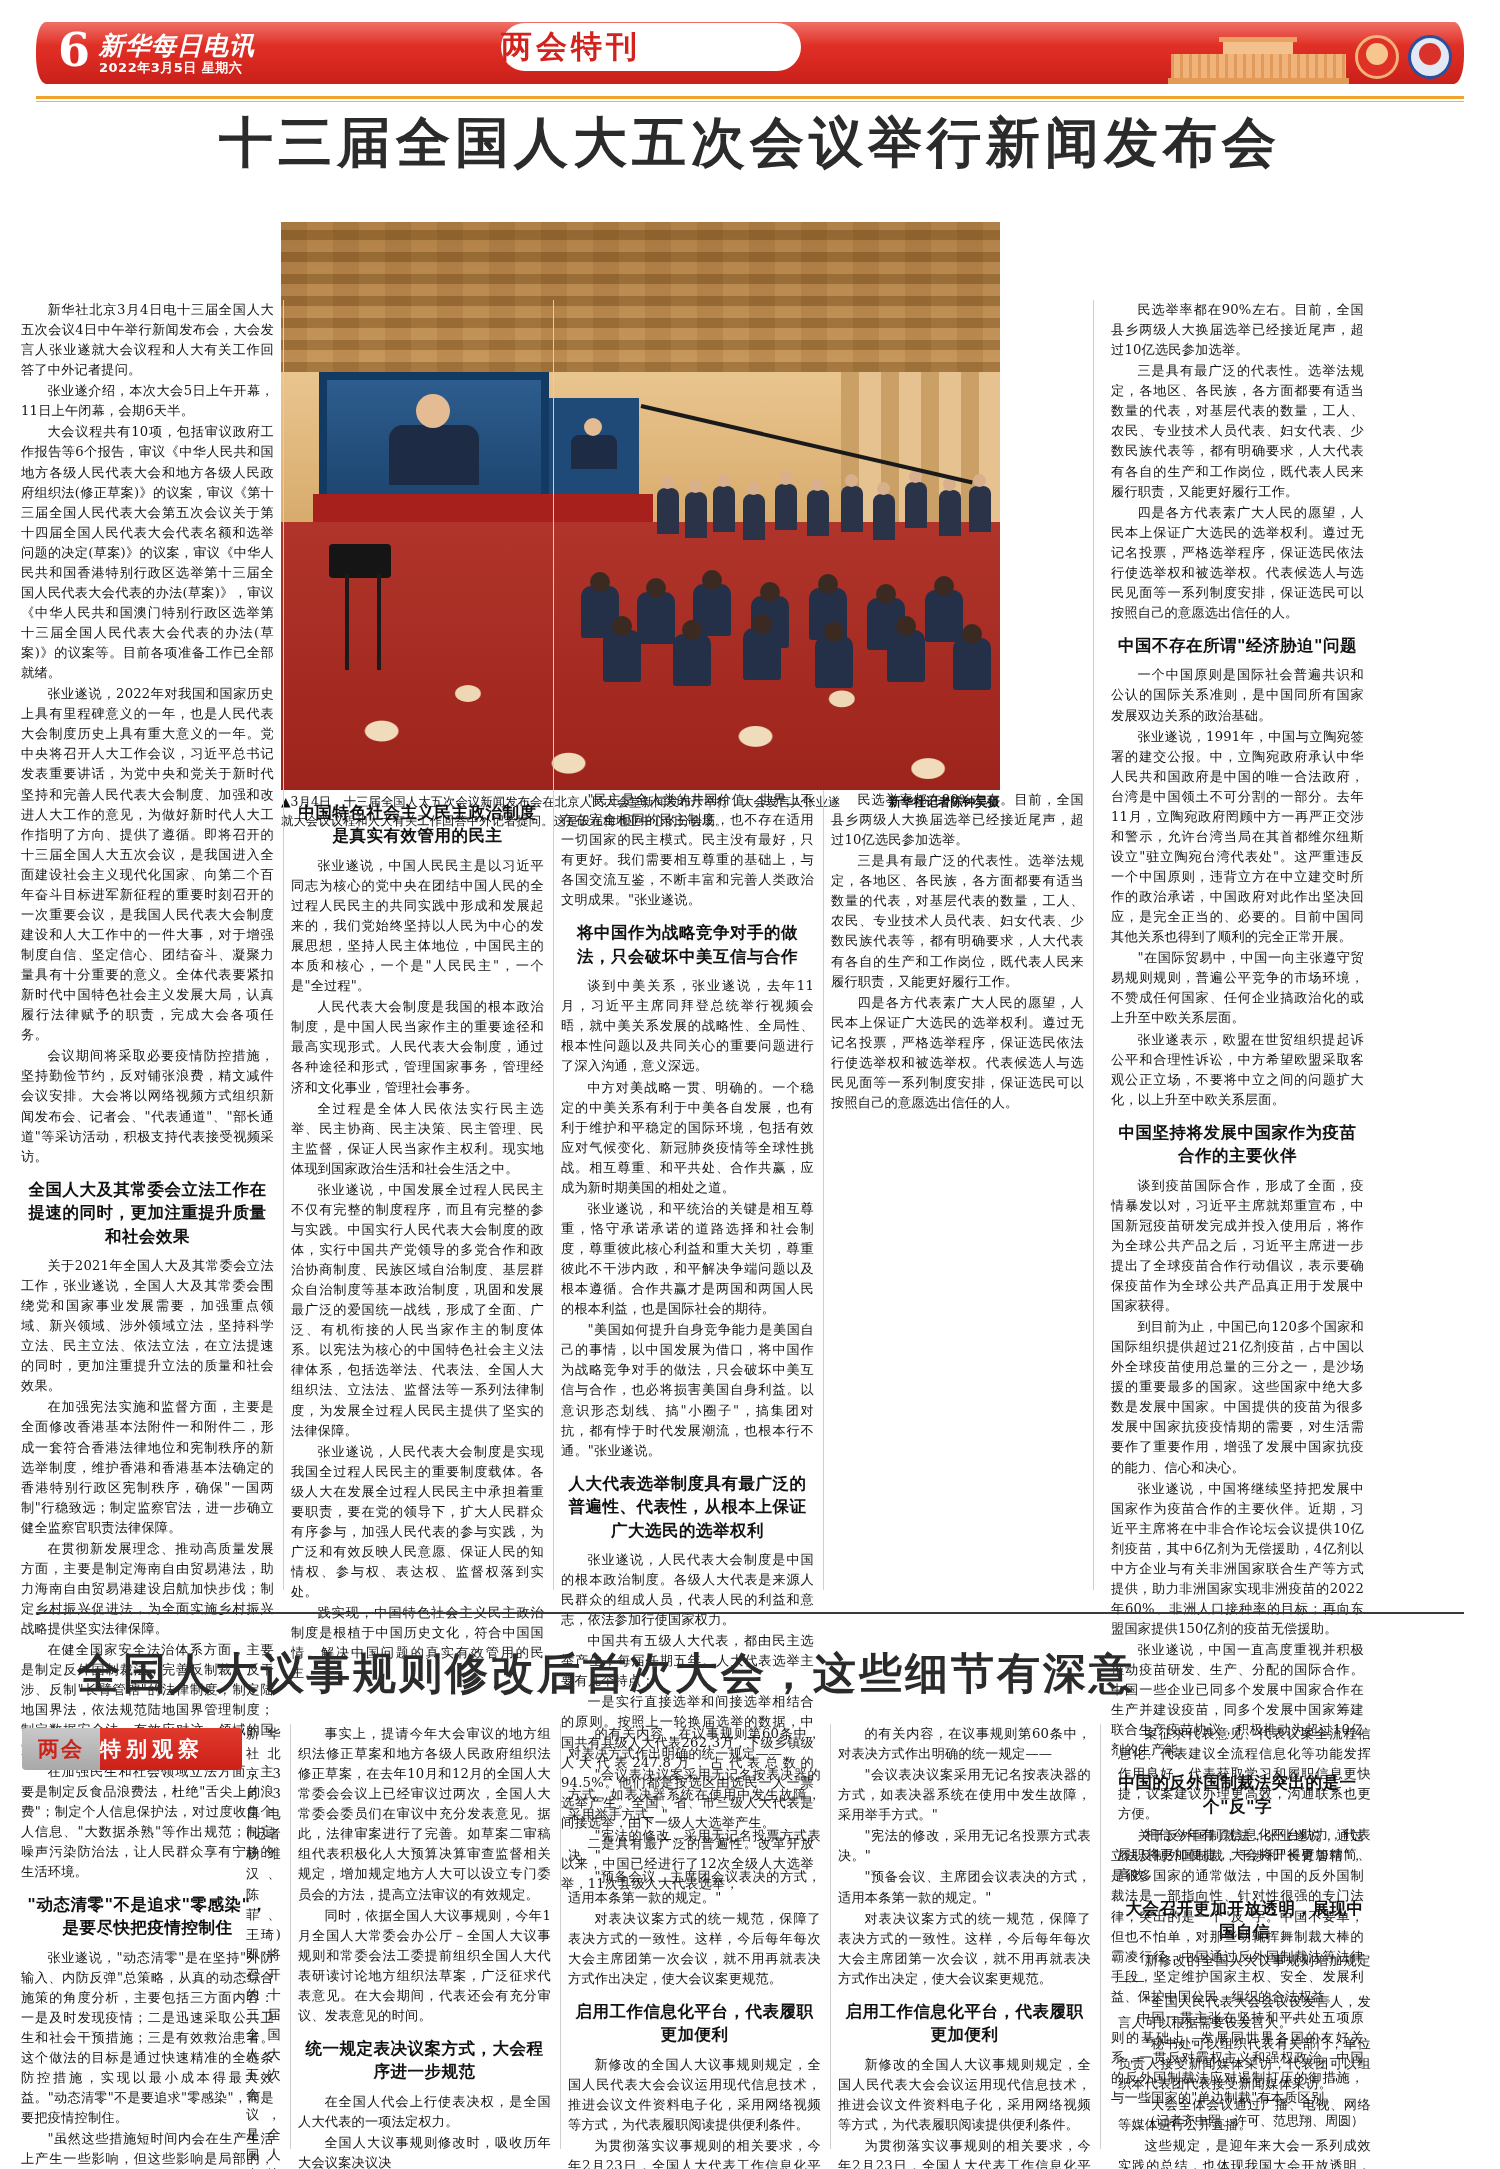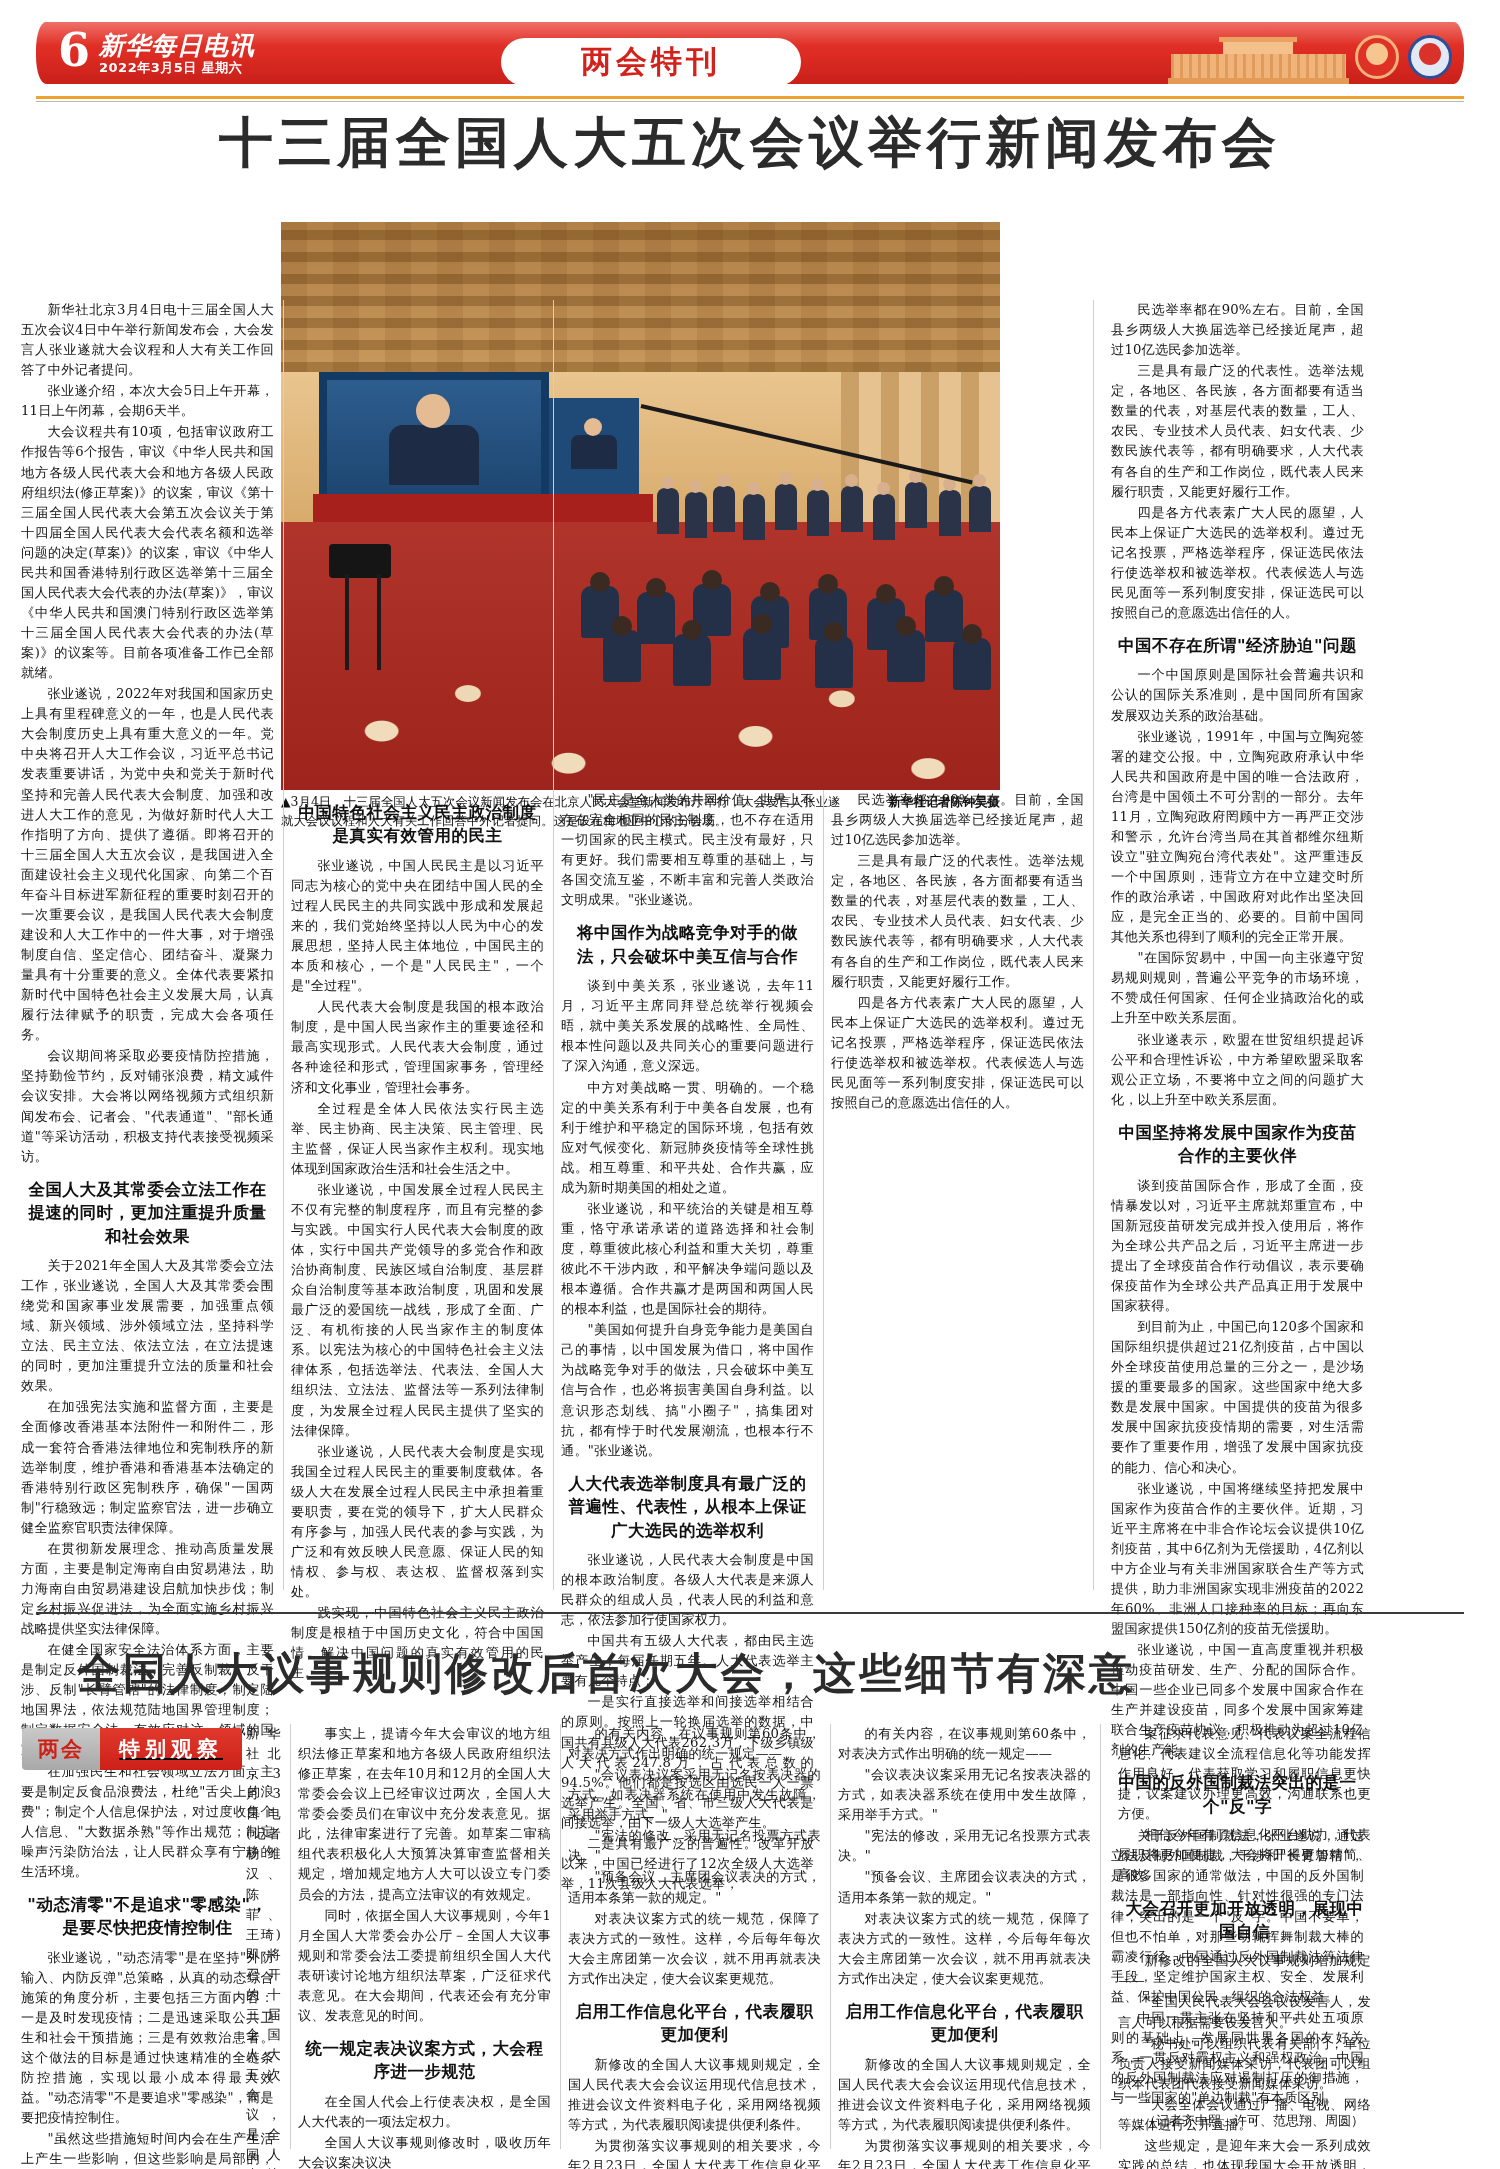--- a/index.html
+++ b/index.html
@@ -30,22 +30,22 @@
     padding-bottom:6px;
   }
   .mh-brand { display:flex; flex-direction:column; gap:3px; }
   .brand-name {
     font-size: 25px; font-weight:700; color:#fff; letter-spacing:1px;
     font-style: italic; line-height:1;
     font-family:"DejaVu Serif","Liberation Serif",serif;
   }
   .brand-date { font-size:13px; color:#fff; font-weight:600; letter-spacing:.5px; line-height:1;}
   .mh-pill {
-    position:absolute; left:465px; top:16px; width:300px; height:48px;
-    background:#fff; border-radius:26px; display:flex; align-items:center; justify-content:center;
+    position:absolute; left:465px; top:1px; width:300px; height:48px;
+    background:#fff; border-radius:26px; display:flex; align-items:center; justify-content:flex-start;
     z-index:3;
   }
   .mh-pill-text {
     font-size:31px; font-weight:900; color:#d2221b; letter-spacing:4px;
     font-family:"DejaVu Serif","Liberation Serif",serif;
   }
   .mh-right { position:absolute; right:12px; top:0; height:62px; display:flex; align-items:flex-end; gap:9px; z-index:2;}
   .gh-building { position:relative; width:175px; height:44px; }
   .gh-building .body { position:absolute; bottom:0; left:0; width:175px; height:30px; background:#f0b37a; }
   .gh-building .center { position:absolute; bottom:0; left:52px; width:70px; height:42px; background:#f4c08c; border-bottom:0;}
@@ -168,21 +168,21 @@
   }
 
   
   .badge {
     position:absolute; left:22px; top:1728px; width:220px; height:42px;
     display:flex; border-radius:4px; overflow:hidden;
   }
   .badge .grey { width:78px; background:linear-gradient(180deg,#c9c9c9,#a8a8a8);
     display:flex; align-items:center; justify-content:center; }
   .badge .red { flex:1; background:linear-gradient(180deg,#e03a2c,#cc1f18);
-    display:flex; align-items:center; justify-content:center;text-decoration:underline;}
+    display:flex; align-items:center; justify-content:flex-start;}
   .badge .grey span { color:#cf2017; font-size:21px; font-weight:900; letter-spacing:2px;
      font-family:"DejaVu Serif","Liberation Serif",serif;}
   .badge .red span { color:#fff; font-size:21px; font-weight:900; letter-spacing:5px;
      font-family:"DejaVu Serif","Liberation Serif",serif;}
 
   
   .cols-bot { position:absolute; left:28px; top:1724px; width:1444px; height:430px; }
   .bcol { position:absolute; top:0; width:253px; }
   .lead-indent { margin-left:218px; }
 </style>

